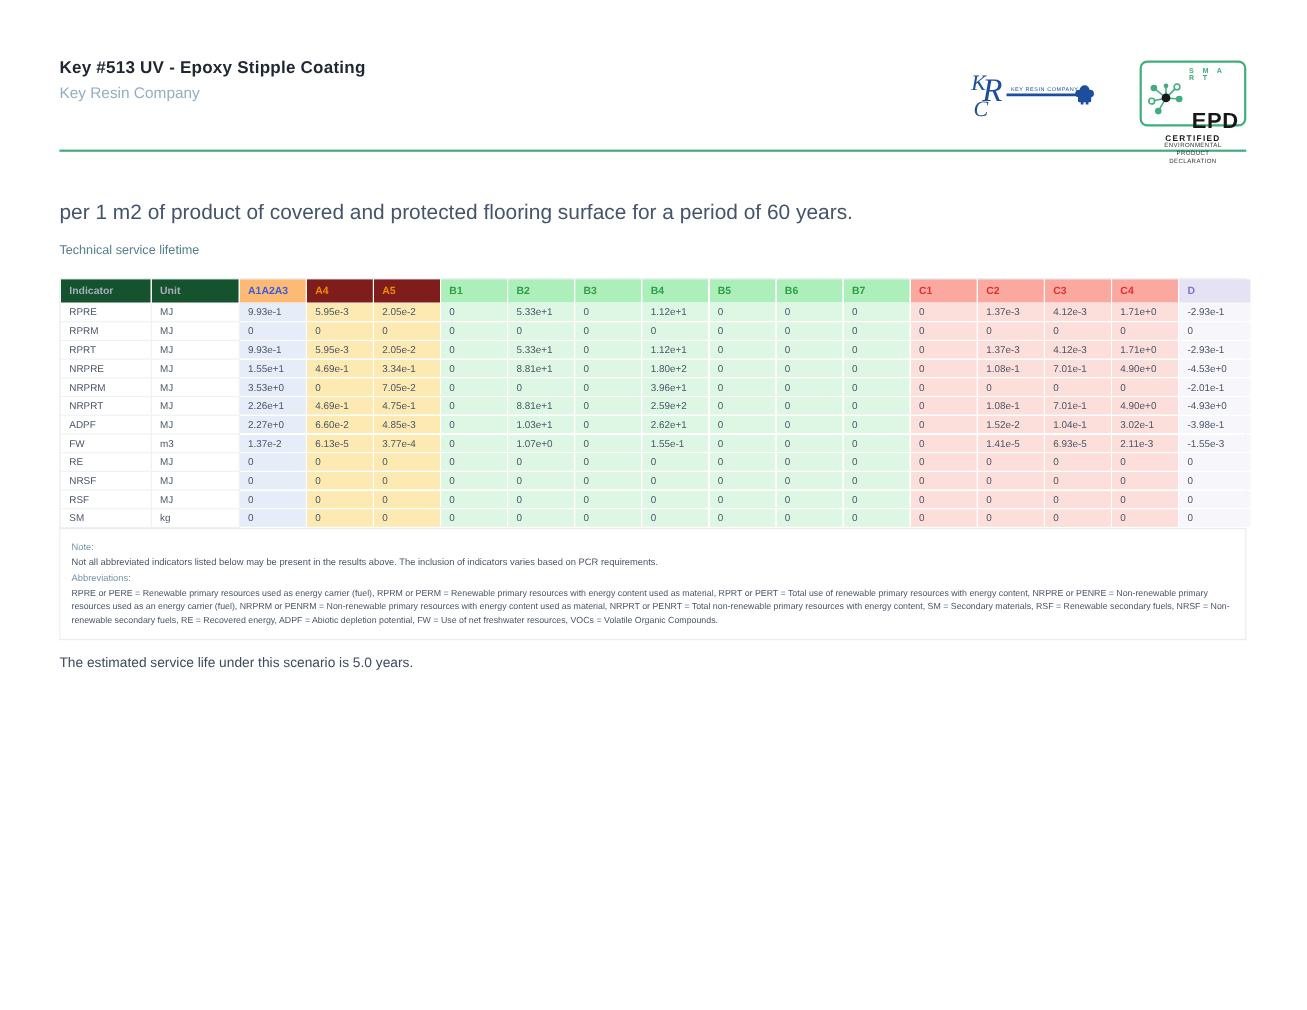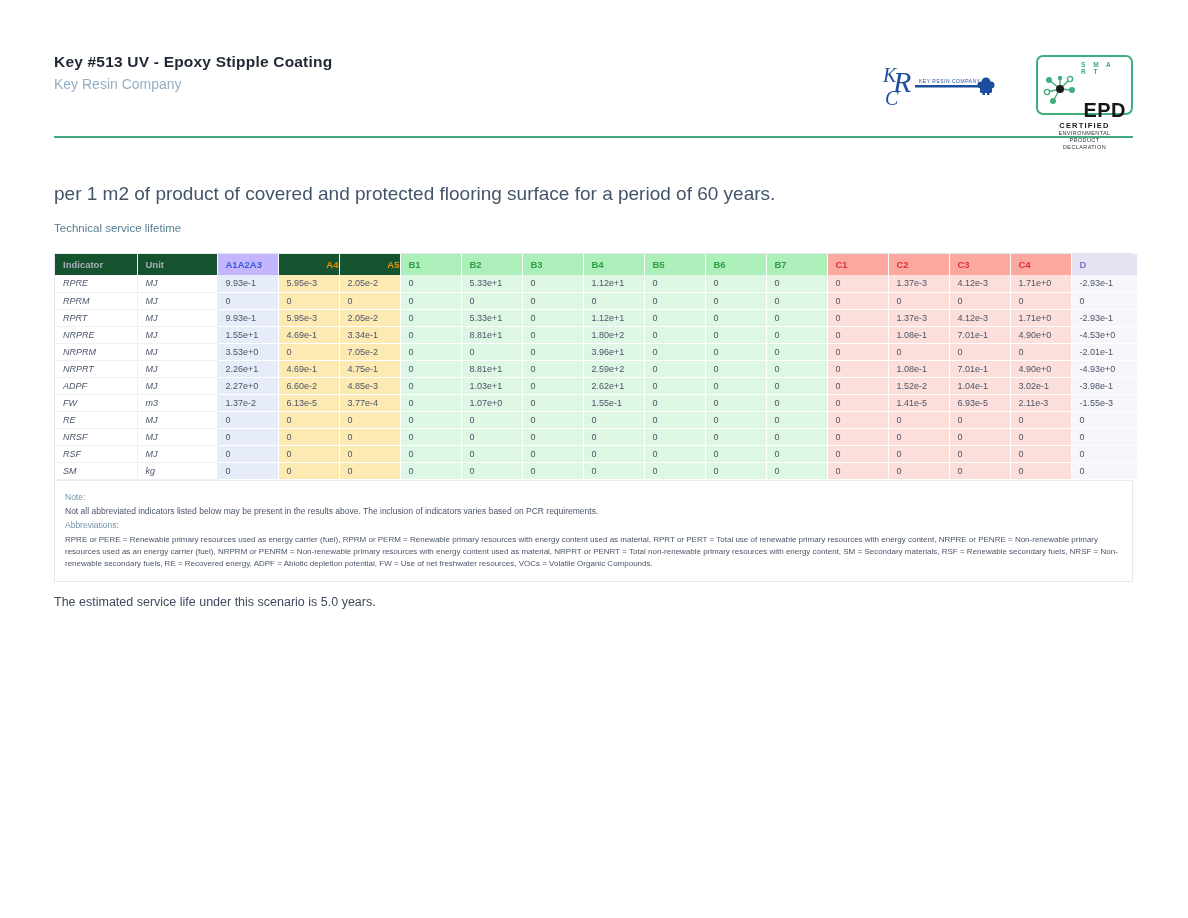--- a/index.html
+++ b/index.html
@@ -27,23 +27,23 @@
   .intro-text { margin:45px 55px 0 54px; font-size:19px; color:#44546a; }
   .section-label { margin:17px 55px 0 54px; font-size:11.5px; color:#567d92; }
 
   
   .table-wrap { margin:19px 55px 0 54px; border:1px solid #e3e8ee; }
   table { width:100%; border-collapse:collapse; table-layout:fixed; }
   th, td { text-align:left; padding:0 0 0 8px; overflow:hidden; white-space:nowrap; }
   th { height:21px; font-size:9.5px; font-weight:bold; border-right:1px solid #fff; }
   td { height:17px; font-size:9px; color:#4a5568; border-right:1px solid rgba(255,255,255,.85); border-bottom:1px solid rgba(255,255,255,.7); }
   th.c-meta { background:#14532d; color:#a7b0ba; border-right:1px solid #f5f6f8; }
-  td.c-meta { background:#fff; border-right:1px solid #edf0f3; border-bottom:1px solid #eef0f3;font-style:italic; }
-  th.c-a1 { background:#c4b5fd; color:#3b5bdb; }   td.c-a1 { background:#e7ecf9; }
-  th.c-a  { background:#14532d; color:#f08c00;text-align:right; }   td.c-a  { background:#fdeab3; }
+  td.c-meta { background:#fff; border-right:1px solid #edf0f3; border-bottom:1px solid #eef0f3; }
+  th.c-a1 { background:#fdba74; color:#3b5bdb; }   td.c-a1 { background:#e7ecf9; }
+  th.c-a  { background:#7f1d1d; color:#f08c00; }   td.c-a  { background:#fdeab3; }
   th.c-b  { background:#acefba; color:#2f9e44; }   td.c-b  { background:#def7e4; }
   th.c-c  { background:#fba8a0; color:#e03131; }   td.c-c  { background:#fcdedb; }
   th.c-d  { background:#e5e2f4; color:#8070d4; }   td.c-d  { background:#f7f6fb; }
 
   
   .notes { background:#fff; padding:8px 10px 10px 10px; border-top:1px solid #e9edf1; }
   .note-label { font-size:8.5px; color:#7295aa; margin:3px 0; }
   .note-text { font-size:8.5px; color:#4a5568; margin:4px 0; }
   .abbrev-text { font-size:8px; color:#4a5568; line-height:1.55; margin-top:4px; }
 

